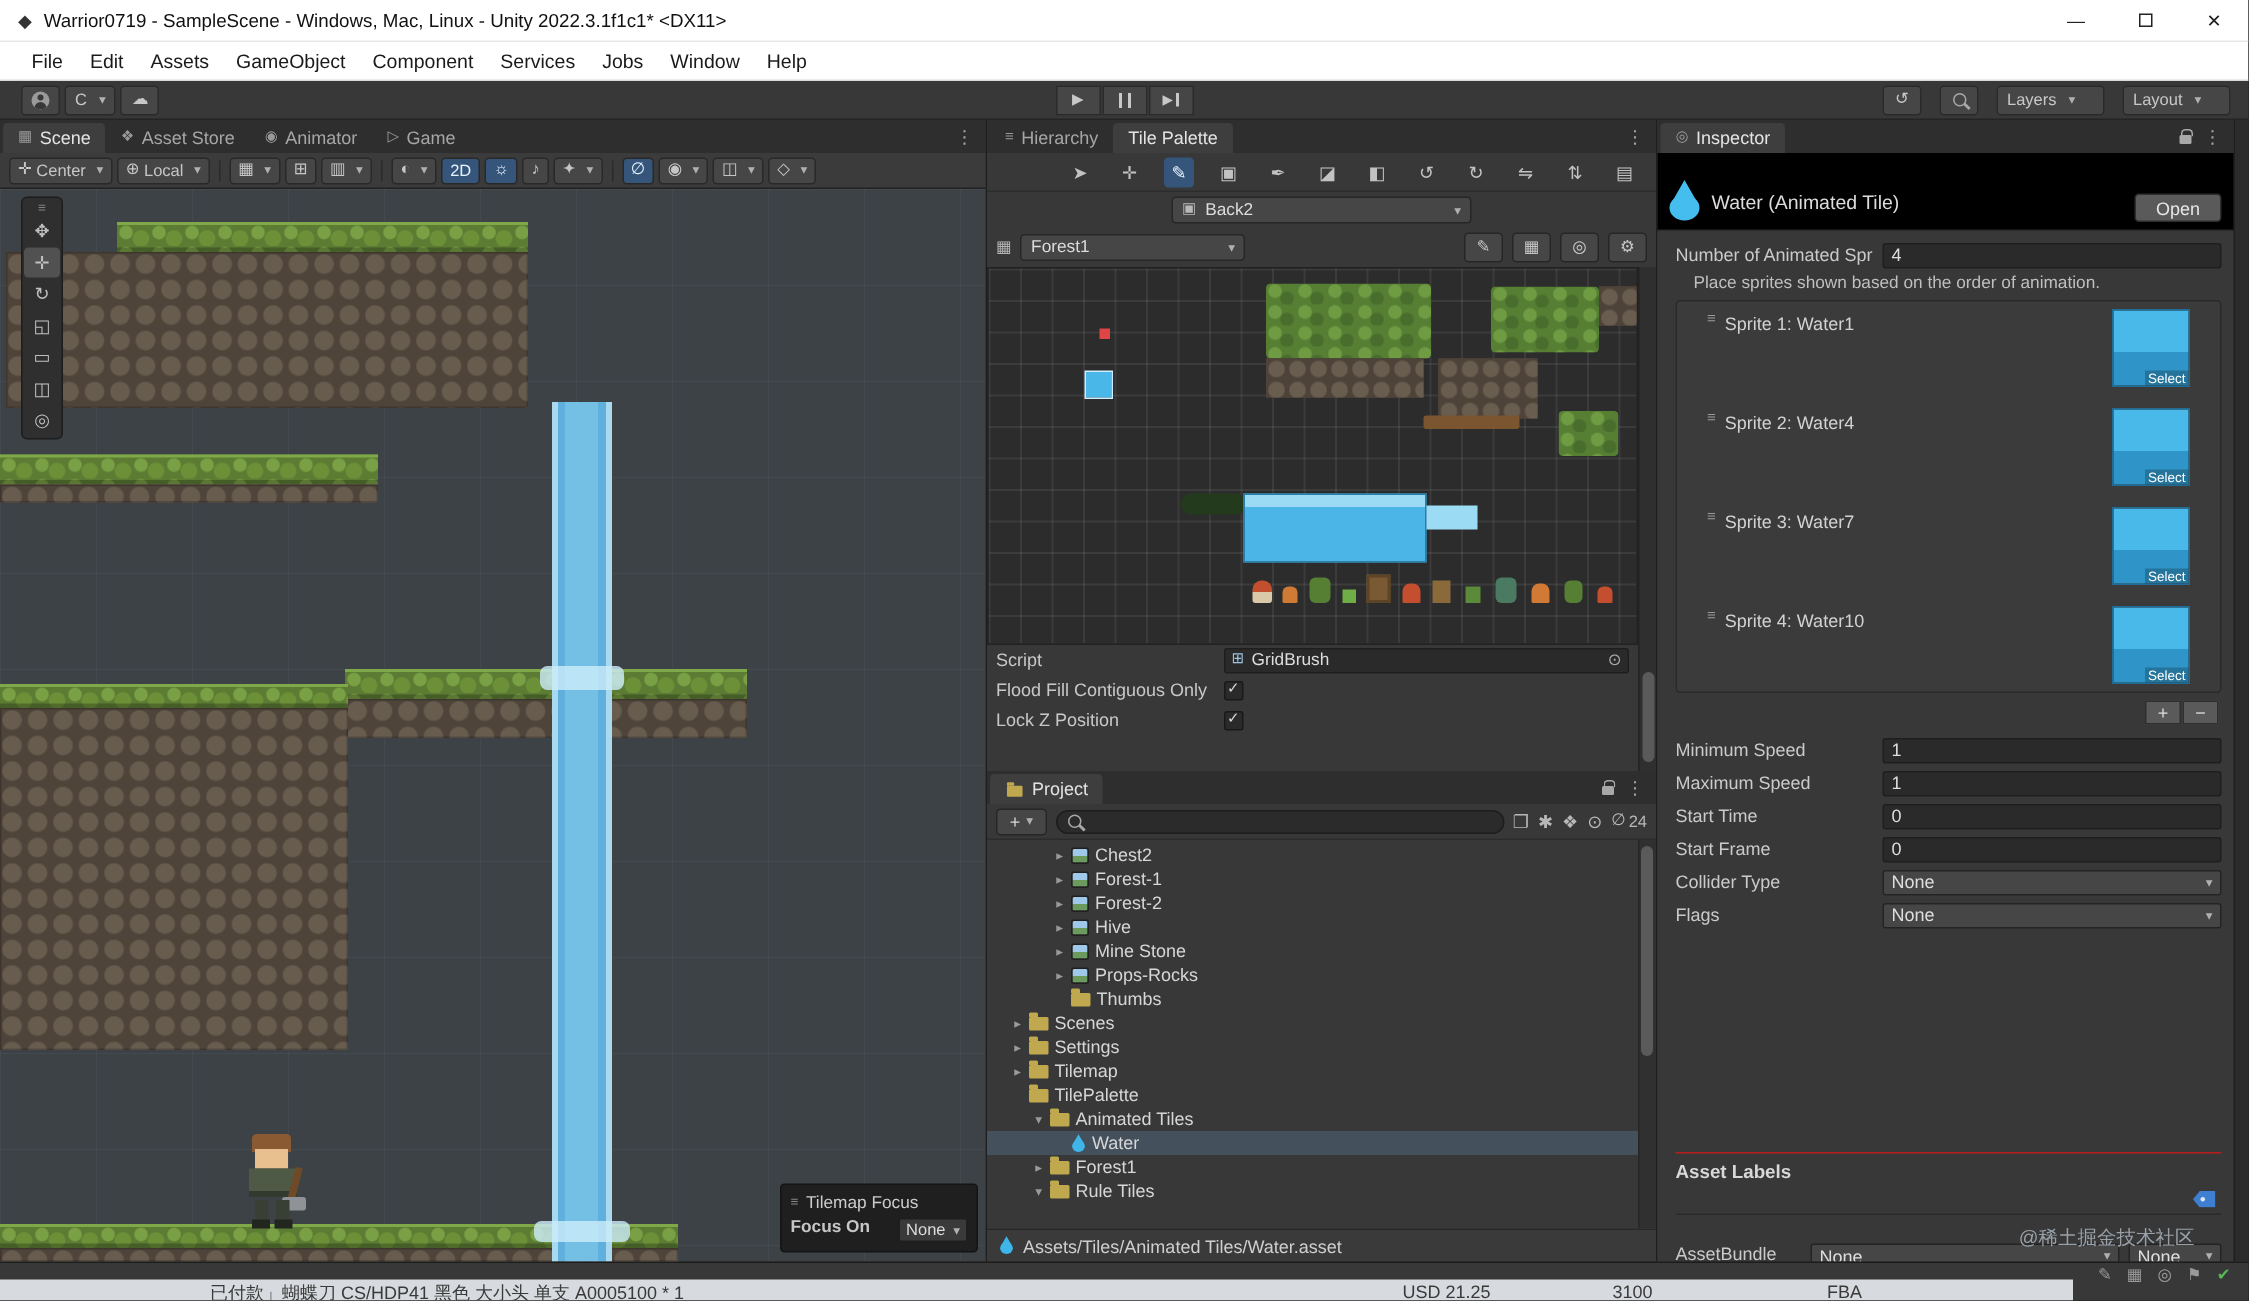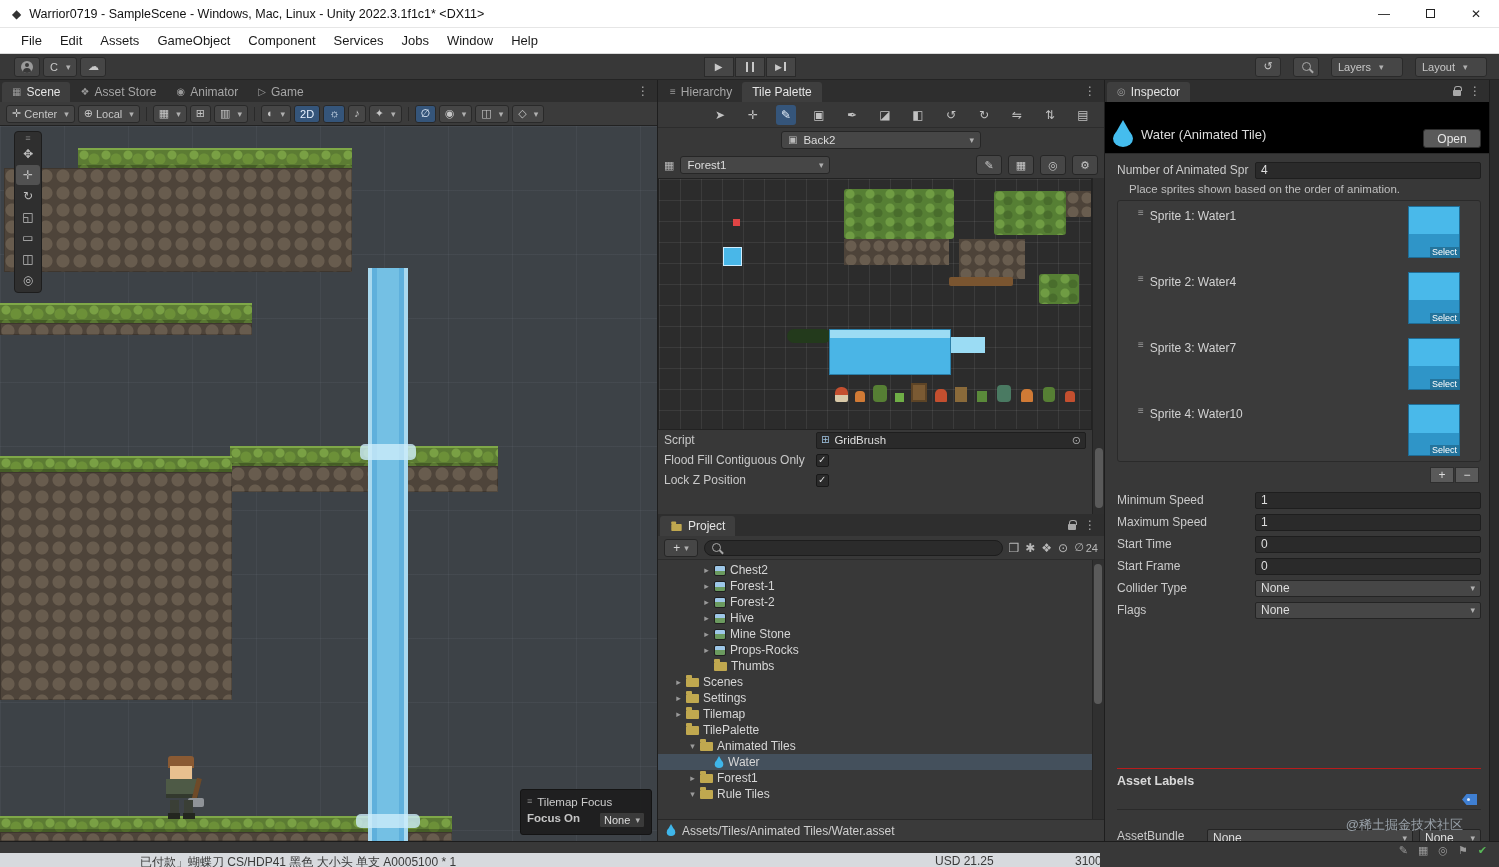--- a/index.html
+++ b/index.html
@@ -180,21 +180,21 @@
 .ab-row{display:flex;align-items:flex-start;gap:6px;height:26px;border-top:1px solid #2a2a2a;padding-top:19px}
 .ab-label{width:84px;font-size:12px;color:#cacaca;flex:none}
 .ab-drop{flex:1;height:17px;background:#464646;border:1px solid #242424;border-radius:2px;color:#dedede;font-size:12px;display:flex;align-items:center;padding:0 5px}
 .ab-drop::after{margin-left:auto}
 .ab-drop.small{flex:none;width:62px}
 
 
 .statusbar{height:26px;background:#383838;border-top:1px solid #1c1c1c;position:relative}
 .sb-icons{position:absolute;right:12px;top:3px;display:flex;gap:10px;color:#9a9a9a;font-size:11px;align-items:center}
 .sb-icons .g-check{color:#58b858}
-.light-strip{position:absolute;left:0;bottom:0;width:1100px;height:14px;background:#d7dade;overflow:hidden;color:#3a3a3a;font-size:12px}
+.light-strip{position:absolute;left:0;bottom:0;width:1382px;height:14px;background:#d7dade;overflow:hidden;color:#3a3a3a;font-size:12px}
 .light-strip span{position:absolute;top:1px;white-space:nowrap}
 .watermark{position:absolute;right:36px;top:816px;color:#98a0a8;font-size:13px;z-index:9;pointer-events:none}
 </style>
 </head>
 <body>
 
 <div class="app">
 
   <div class="titlebar">
     <span class="g-unity"></span>

